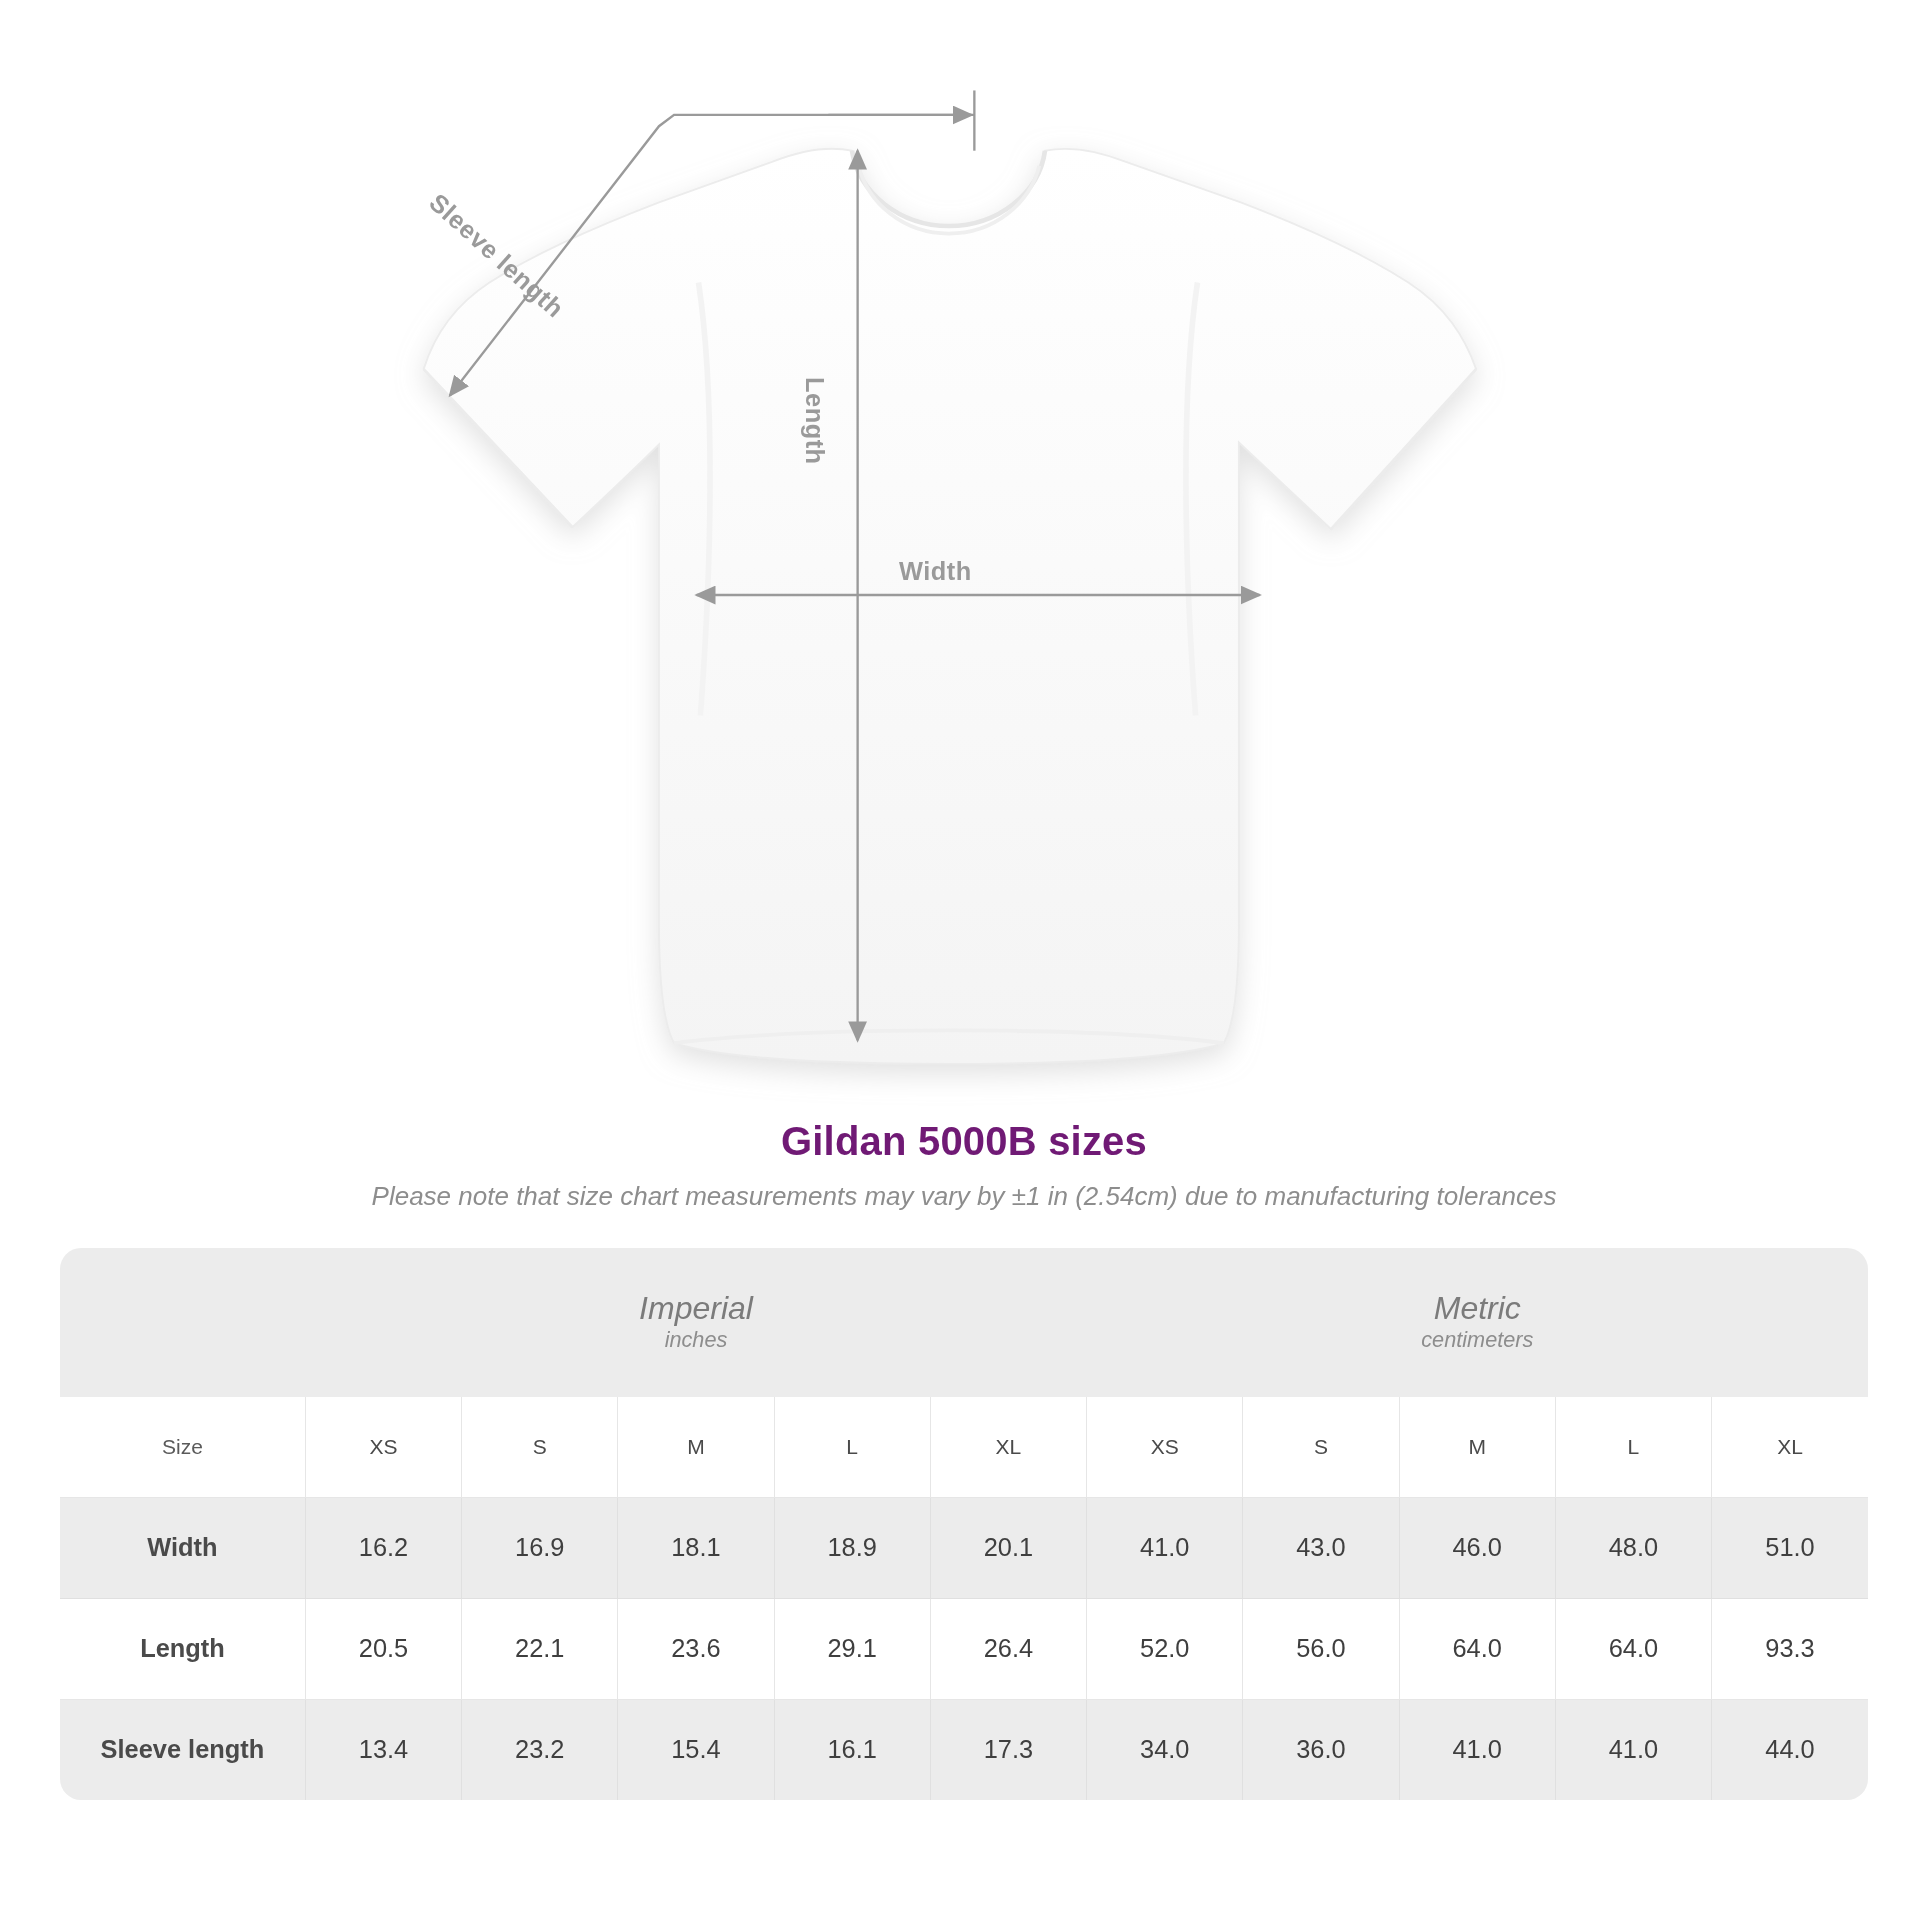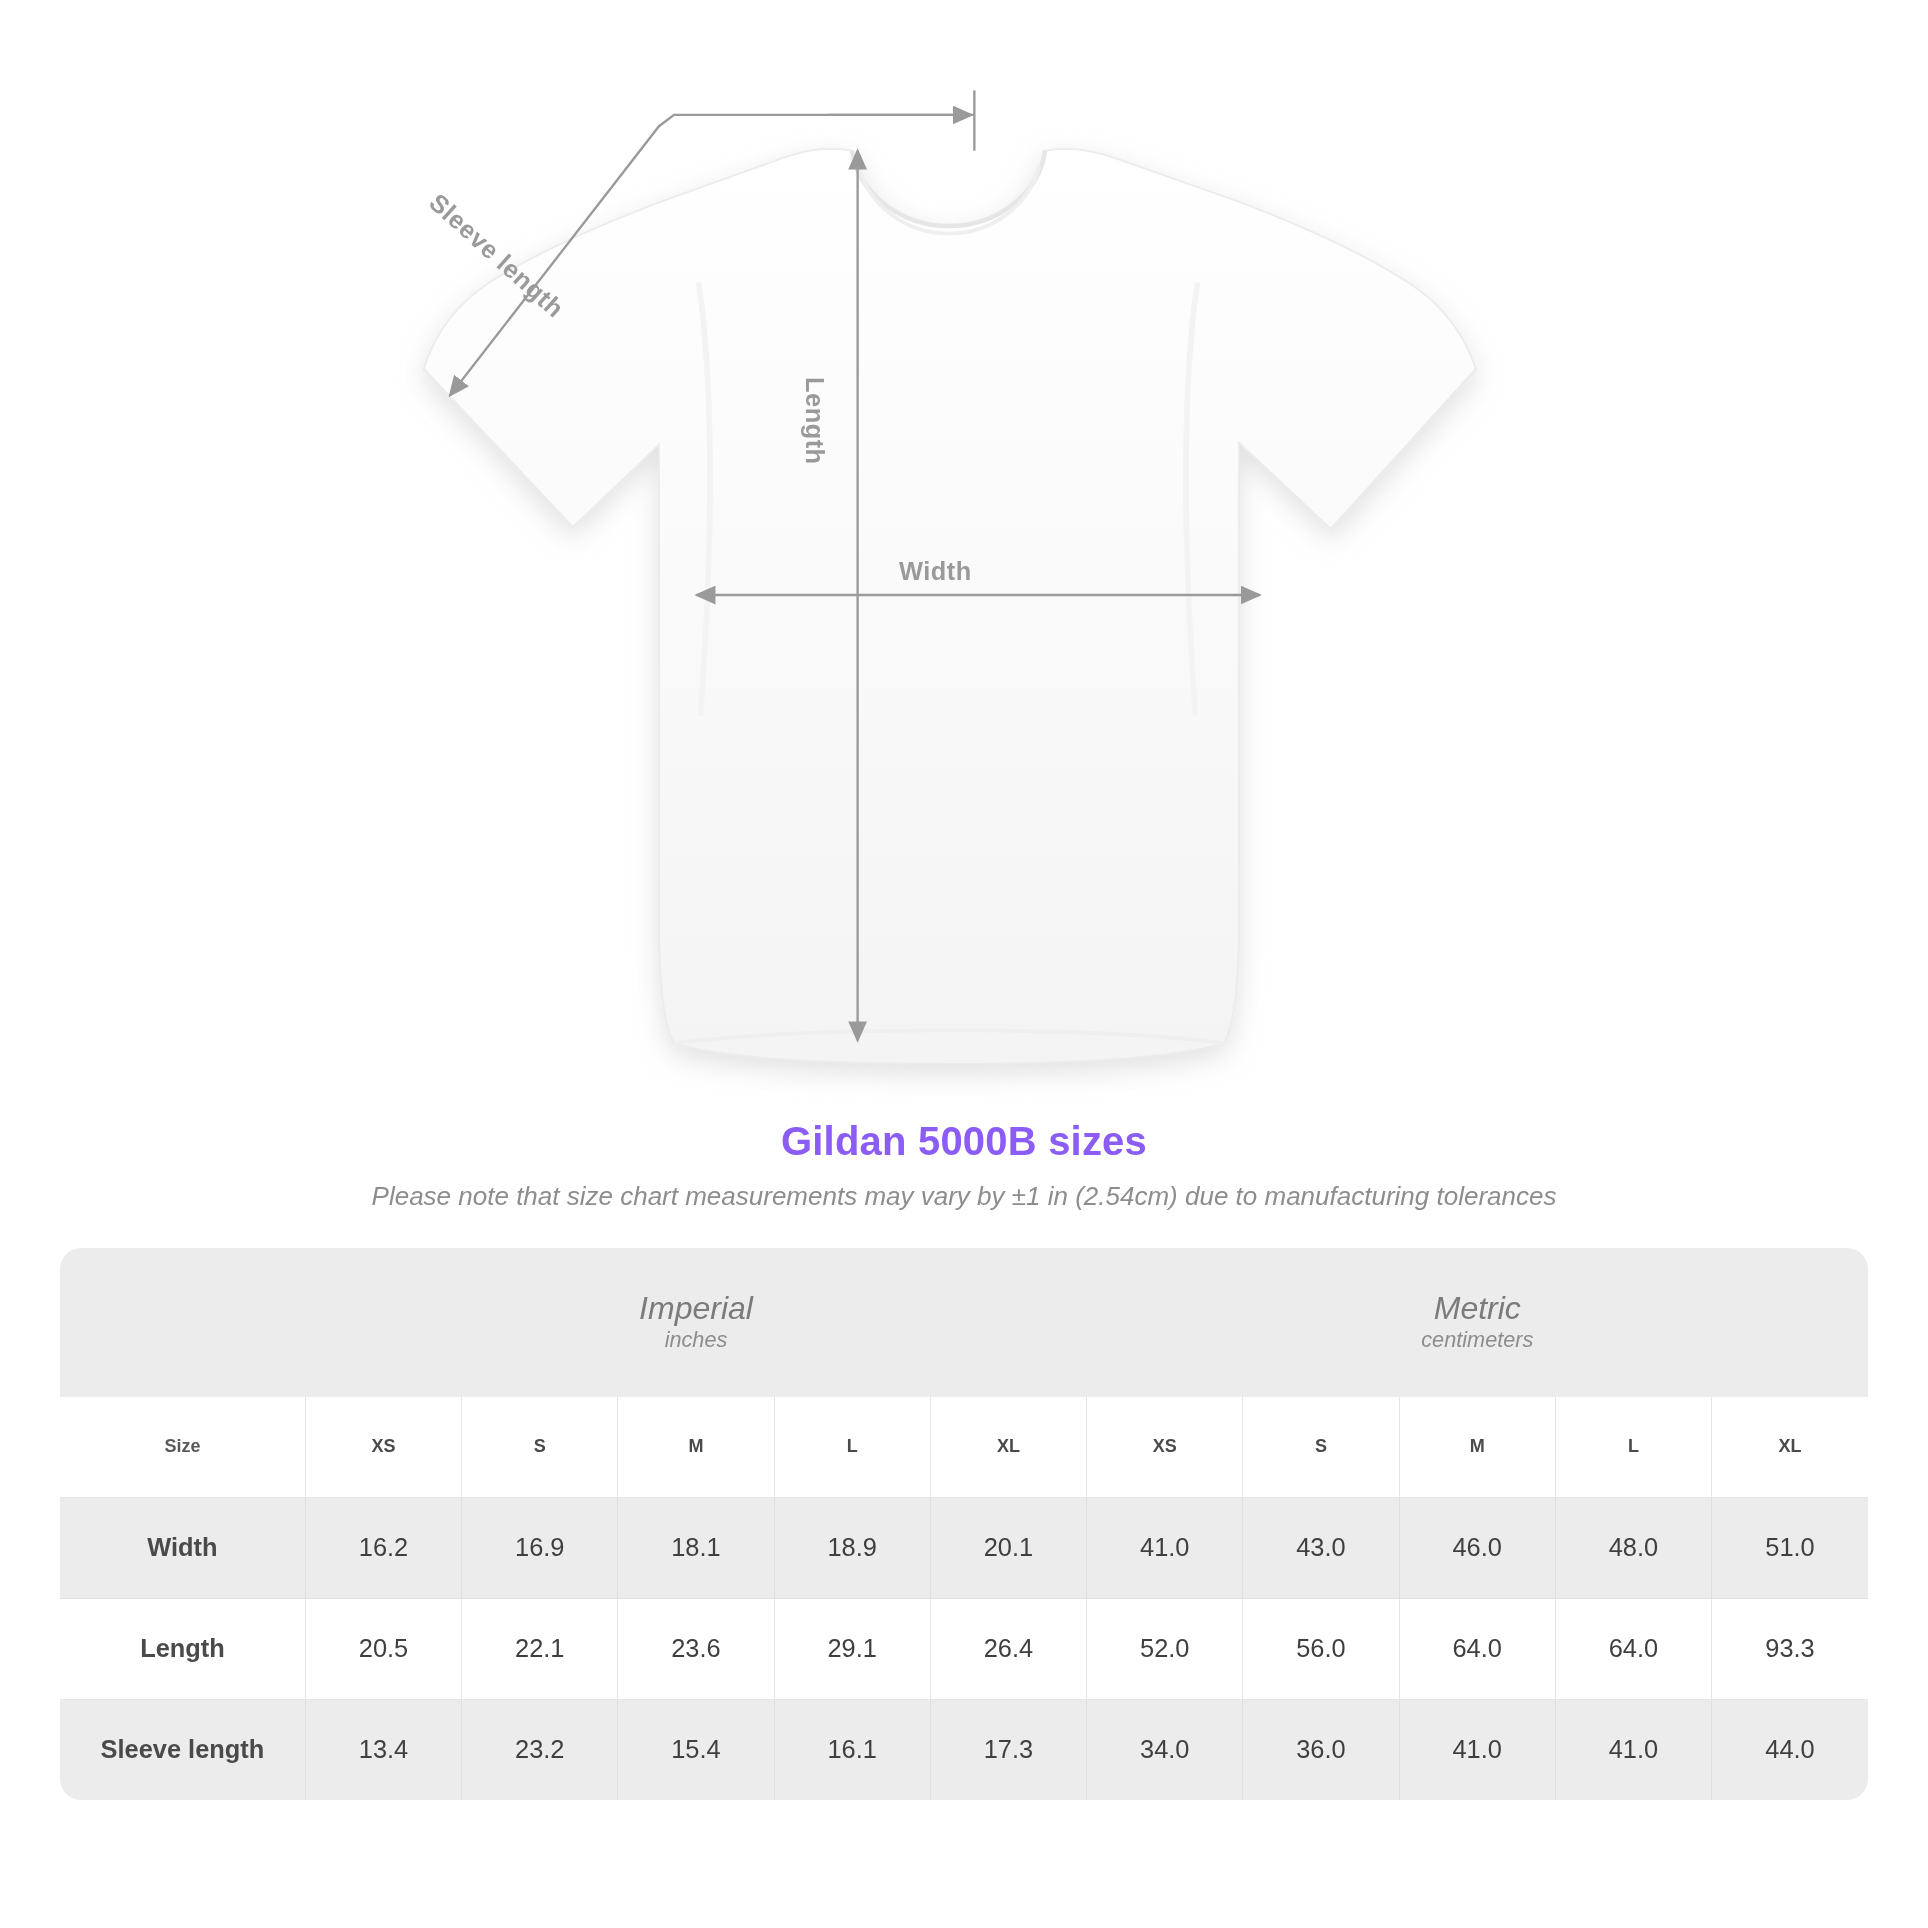--- a/index.html
+++ b/index.html
@@ -61,21 +61,21 @@
   }
 
   
   .title-block {
     text-align: center;
     margin-top: 7.5px;
   }
   .chart-title {
     font-size: 40px;
     font-weight: bold;
-    color: #8b5cf6;
+    color: #701a75;
     margin: 0 0 17px 0;
     letter-spacing: 0.2px;
   }
   .chart-note {
     font-size: 26px;
     font-style: italic;
     color: #8d8d8d;
     margin: 0;
   }
 
@@ -116,22 +116,22 @@
     margin-top: 1px;
   }
   .unit-row td.corner {
     background: #ececec;
   }
 
   
   .head-row td {
     background: #ffffff;
     height: 98px;
-    font-size: 18px;
-    font-weight: bold;
+    font-size: 21px;
+    font-weight: normal;
     color: #4a4a4a;
     border-bottom: 0.9px solid #e6e6e6;
     margin-top: 12px;
   }
   .head-row td.rowlabel {
     color: #5a5a5a;
   }
 
   
   .data-row td {

